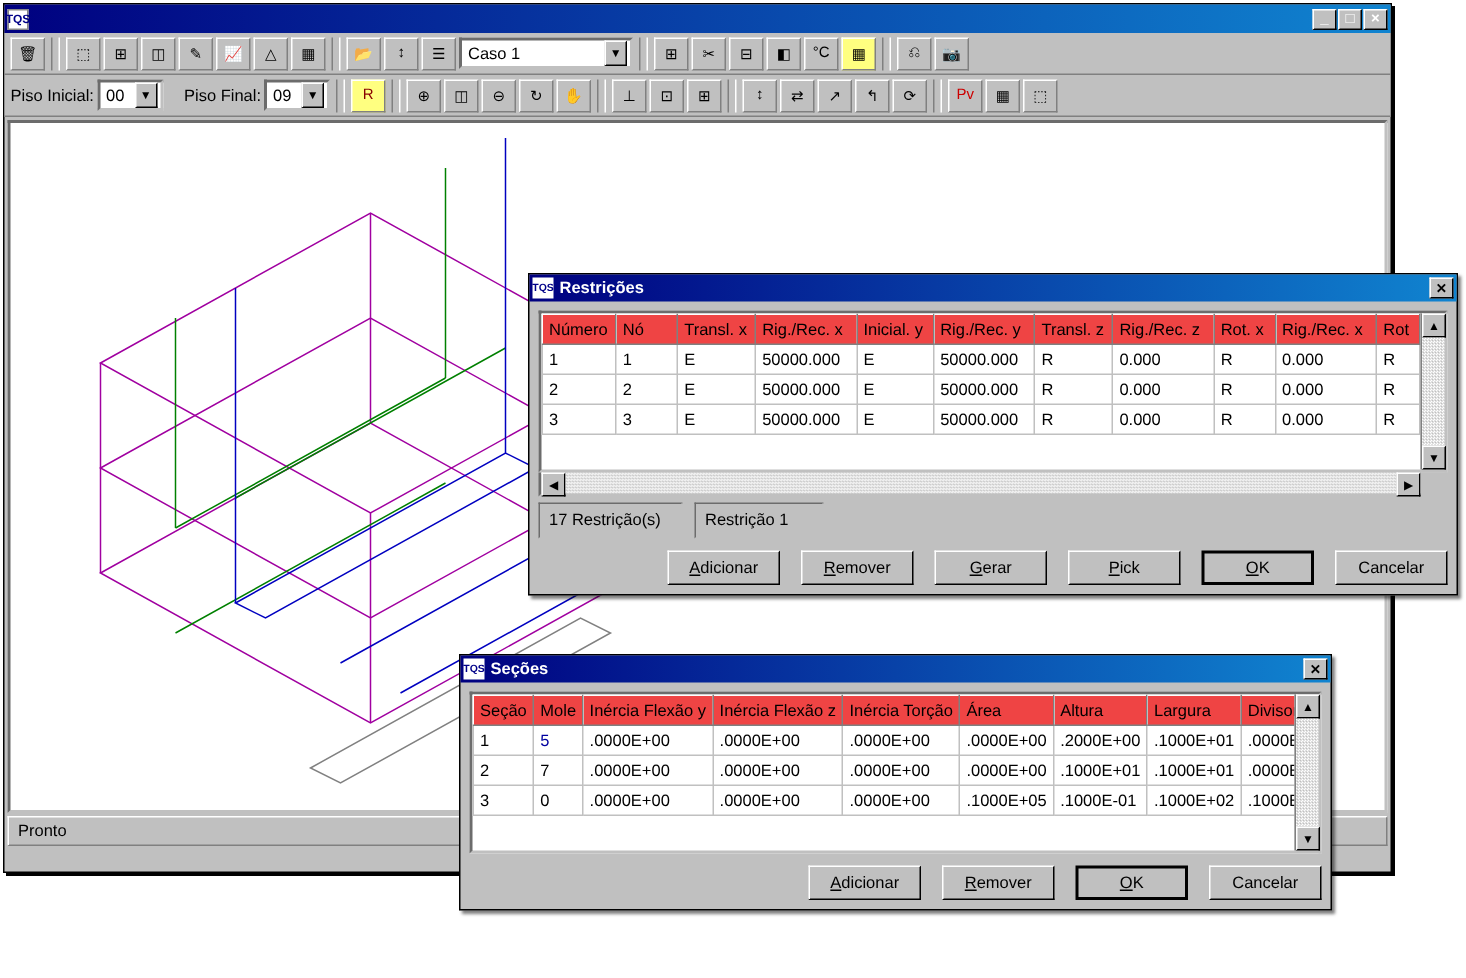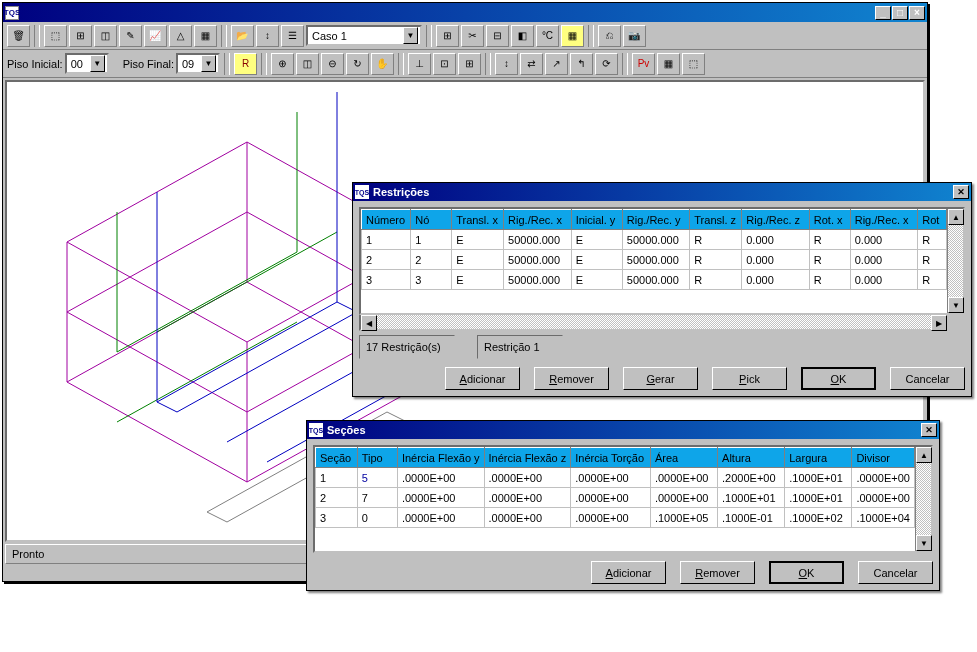--- a/index.html
+++ b/index.html
@@ -28,27 +28,27 @@
 
   
   .dialog{position:absolute;background:#c0c0c0;border:1px solid #000;box-shadow:2px 2px 2px rgba(0,0,0,.5);}
   .dlg-title{height:18px;background:linear-gradient(to right,#000080,#1084d0);color:#fff;font-weight:bold;display:flex;align-items:center;padding:0 2px;}
   .dlg-title .x{margin-left:auto;width:16px;height:14px;background:#c0c0c0;border:1px solid #fff;border-right-color:#000;border-bottom-color:#000;color:#000;display:flex;align-items:center;justify-content:center;font-size:9px;font-weight:bold;}
   .dlg-body{padding:6px;}
 
   .grid{border:2px inset #c0c0c0;background:#fff;display:flex;}
   .gridtable{border-collapse:collapse;background:#fff;}
   .gridtable th,.gridtable td{border:1px solid #c0c0c0;padding:2px 4px;text-align:left;height:20px;white-space:nowrap;overflow:hidden;font-weight:normal;}
-  .gridtable th{background:#0ea5e9;border:1px solid #fff;border-right-color:#808080;border-bottom-color:#808080;}
+  .gridtable th{background:#ef4444;border:1px solid #fff;border-right-color:#808080;border-bottom-color:#808080;}
   .vscroll{width:16px;background:#c0c0c0;display:flex;flex-direction:column;border-left:1px solid #808080;}
   .hscroll{height:16px;background:#c0c0c0;display:flex;border-top:1px solid #808080;}
   .sbtn{width:16px;height:16px;background:#c0c0c0;border:1px solid #fff;border-right-color:#000;border-bottom-color:#000;display:flex;align-items:center;justify-content:center;font-size:8px;}
   .strack{flex:1;background:repeating-conic-gradient(#c0c0c0 0 25%,#fff 0 50%) 0 0/2px 2px;}
 
-  .statusrow{display:flex;gap:22px;margin-top:4px;}
+  .statusrow{display:flex;gap:8px;margin-top:4px;}
   .statuscell{border:1px inset #c0c0c0;padding:3px 6px;height:24px;display:flex;align-items:center;background:#c0c0c0;}
 
   .btnrow{display:flex;justify-content:flex-end;gap:14px;margin-top:8px;}
   .btn{width:75px;height:23px;background:#c0c0c0;border:1px solid #fff;border-right-color:#000;border-bottom-color:#000;display:flex;align-items:center;justify-content:center;}
   .btn.default{border:2px solid #000;}
   .btn .u{text-decoration:underline;}
 
   svg.wire{position:absolute;left:0;top:0;}
 </style>
 </head>
@@ -246,34 +246,34 @@
       <div class="btn"><span class="u">A</span>dicionar</div>
       <div class="btn"><span class="u">R</span>emover</div>
       <div class="btn"><span class="u">G</span>erar</div>
       <div class="btn"><span class="u">P</span>ick</div>
       <div class="btn default"><span class="u">O</span>K</div>
       <div class="btn">Cancelar</div>
     </div>
   </div>
 </div>
 
-<div class="dialog" style="left:306px;top:420px;width:634px;">
+<div class="dialog" style="left:306px;top:436px;width:582px;">
   <div class="dlg-title">
     <span class="icon" style="background:#fff;color:#008;width:14px;height:14px;font-size:7px;display:flex;align-items:center;justify-content:center;margin-right:4px">TQS</span>
     <span>Seções</span>
     <div class="x">✕</div>
   </div>
   <div class="dlg-body">
     <div class="grid" style="height:108px">
       <div style="flex:1;overflow:hidden">
         <table class="gridtable" style="width:100%">
           <tbody>
               <tr>
             <th style="width:42px">Seção</th>
-            <th style="width:42px">Tipo</th>
+            <th style="width:42px">Mole</th>
             <th style="width:84px">Inércia Flexão y</th>
             <th style="width:84px">Inércia Flexão z</th>
             <th style="width:80px">Inércia Torção</th>
             <th style="width:68px">Área</th>
             <th style="width:68px">Altura</th>
             <th style="width:68px">Largura</th>
             <th style="width:60px">Divisor</th>
           </tr>
           <tr>
                 <td>1</td>

